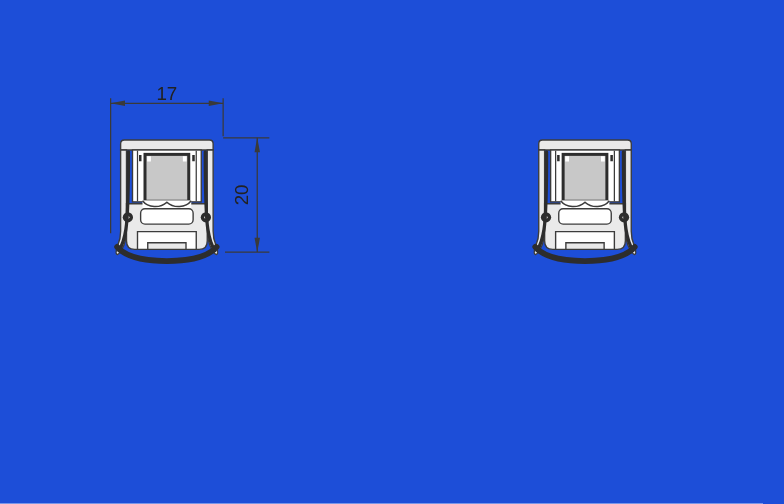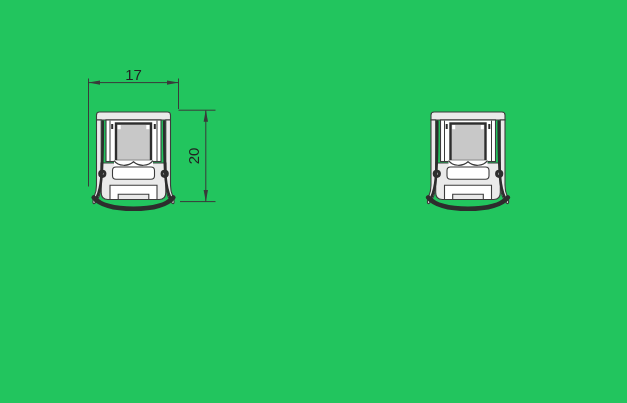--- a/index.html
+++ b/index.html
@@ -1,19 +1,19 @@
 <!DOCTYPE html>
 <html><head>
 <meta charset="utf-8">
 <style>
   html,body{margin:0;padding:0;background:#ffffff;}
   .canvas{
     position:relative;
     width:627px;height:403px;
-    background:#22c55e;
+    background:#1d4ed8;
     overflow:hidden;
     font-family:"Liberation Sans", sans-serif;
   }
   .canvas svg{display:block;position:absolute;left:0;top:0;}
   text.dim-label{
     font-family:"Liberation Sans", sans-serif;
     font-size:15px;
     fill:#222222;
   }
 </style>

